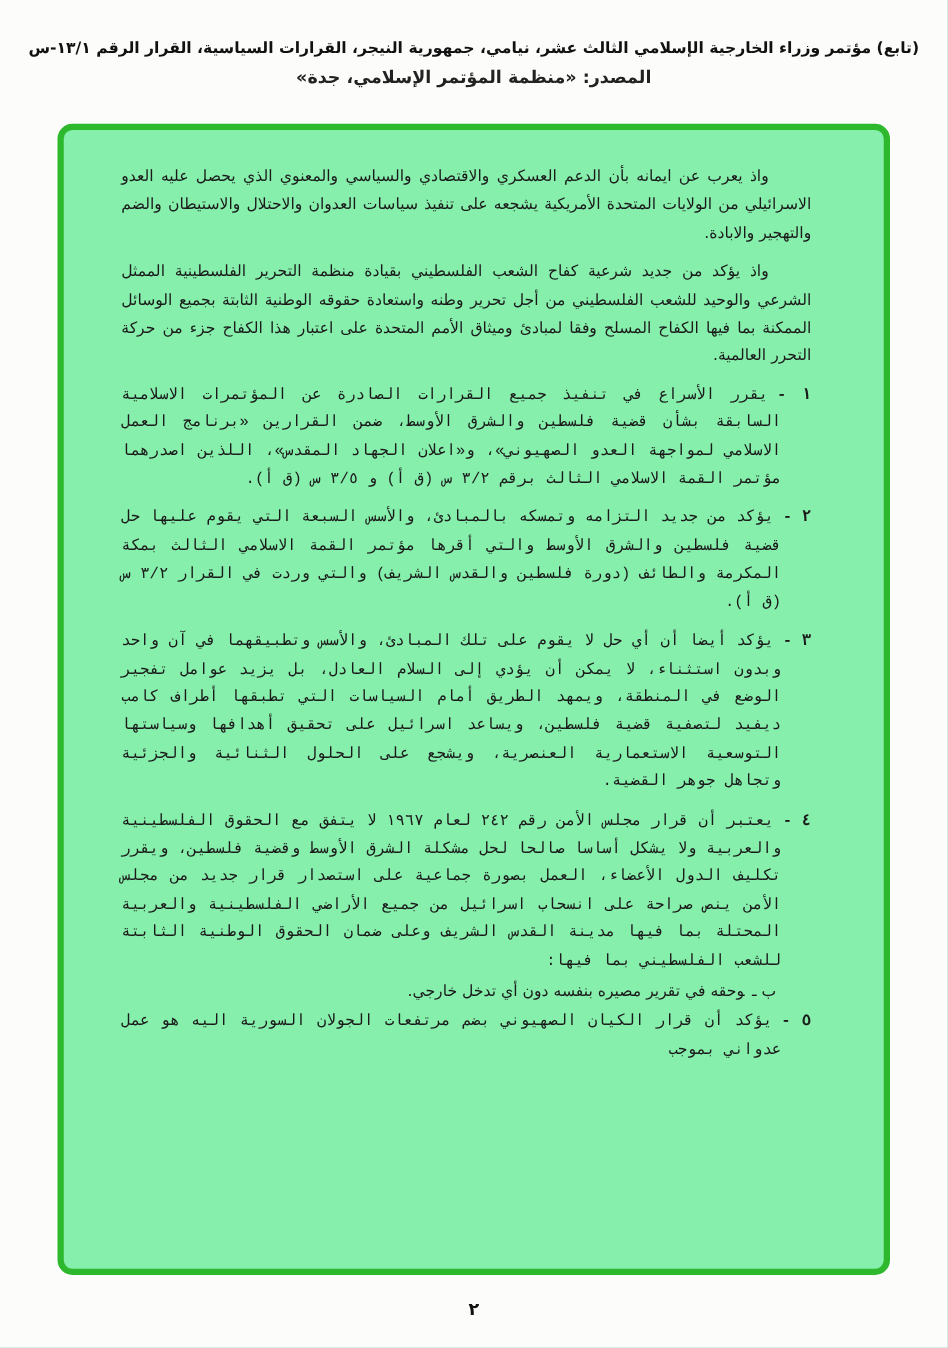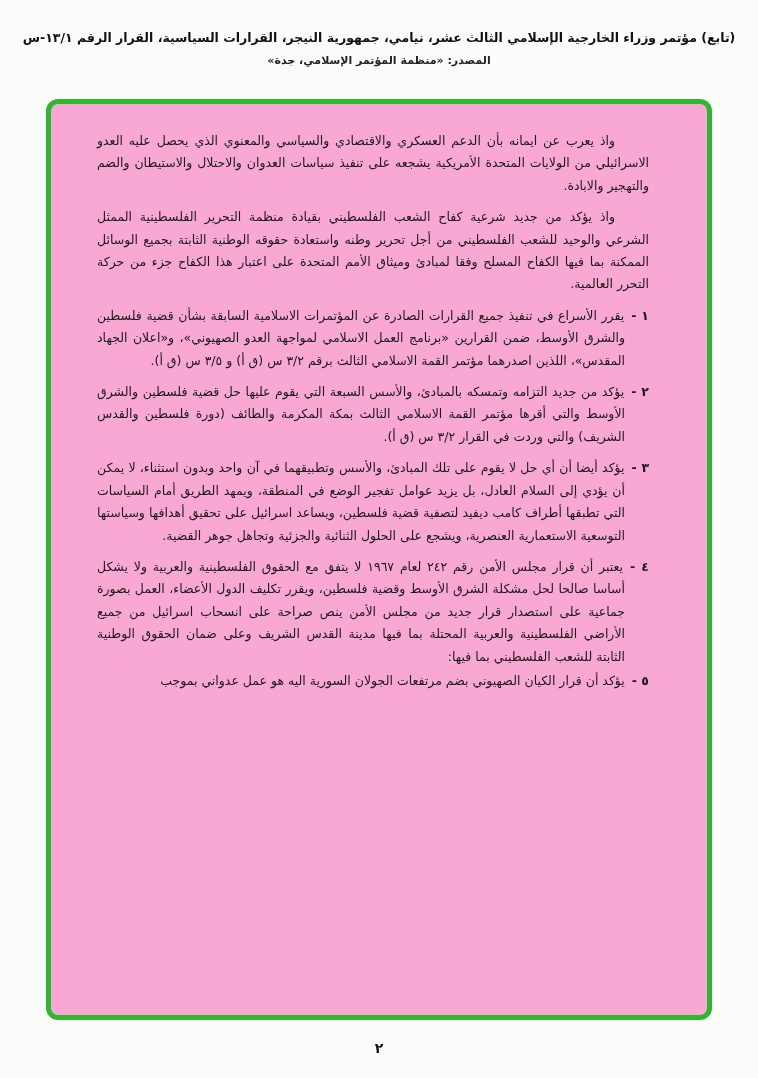--- a/index.html
+++ b/index.html
@@ -21,51 +21,52 @@
     direction: rtl;
   }
   .doc-header .h1 {
     font-size: 12.5px;
     font-weight: bold;
     letter-spacing: 0.2px;
     color: #111;
   }
   .doc-header .h2 {
     margin-top: 9px;
-    font-size: 11px;
+    font-size: 14px;
     font-weight: bold;
     color: #222;
   }
   .green-box {
     position: absolute;
     left: 46px;
     top: 99px;
     width: 666px;
     height: 921px;
     border: 5px solid #2eb82e;
     border-radius: 12px;
-    background: #f9a8d4;
+    background: #86efac;
     overflow: hidden;
   }
   .content {
     direction: rtl;
     text-align: justify;
     padding: 26px 58px 20px 46px;
     font-size: 12.5px;
     line-height: 22.4px;
     color: #1a1a1a;
   }
   .para {
     text-indent: 34px;
     margin-bottom: 9px;
   }
   .item {
     padding-right: 24px;
     text-indent: -24px;
     margin-bottom: 9px;
+    font-family: Liberation Mono, monospace;
   }
   .item .num {
     font-weight: bold;
     margin-left: 7px;
     white-space: nowrap;
   }
   .subitem {
     padding-right: 46px;
     text-indent: -18px;
     margin-bottom: 2px;
@@ -111,20 +112,23 @@
       </div>
 
       <div class="item">
         <span class="num">٣ -</span><span>يؤكد أيضا أن أي حل لا يقوم على تلك المبادئ، والأسس وتطبيقهما في آن واحد وبدون استثناء، لا يمكن أن يؤدي إلى السلام العادل، بل يزيد عوامل تفجير الوضع في المنطقة، ويمهد الطريق أمام السياسات التي تطبقها أطراف كامب ديفيد لتصفية قضية فلسطين، ويساعد اسرائيل على تحقيق أهدافها وسياستها التوسعية الاستعمارية العنصرية، ويشجع على الحلول الثنائية والجزئية وتجاهل جوهر القضية.</span>
       </div>
 
       <div class="item" style="margin-bottom:2px;">
         <span class="num">٤ -</span><span>يعتبر أن قرار مجلس الأمن رقم ٢٤٢ لعام ١٩٦٧ لا يتفق مع الحقوق الفلسطينية والعربية ولا يشكل أساسا صالحا لحل مشكلة الشرق الأوسط وقضية فلسطين، ويقرر تكليف الدول الأعضاء، العمل بصورة جماعية على استصدار قرار جديد من مجلس الأمن ينص صراحة على انسحاب اسرائيل من جميع الأراضي الفلسطينية والعربية المحتلة بما فيها مدينة القدس الشريف وعلى ضمان الحقوق الوطنية الثابتة للشعب الفلسطيني بما فيها:</span>
       </div>
 
+      <div class="subitem">
+        <span class="lbl">ب ـ</span><span>وحقه في تقرير مصيره بنفسه دون أي تدخل خارجي.</span>
+      </div>
 
       <div class="item">
         <span class="num">٥ -</span><span>يؤكد أن قرار الكيان الصهيوني بضم مرتفعات الجولان السورية اليه هو عمل عدواني بموجب</span>
       </div>
 
     </div>
   </div>
 
   <div class="page-footer">٢</div>
 

